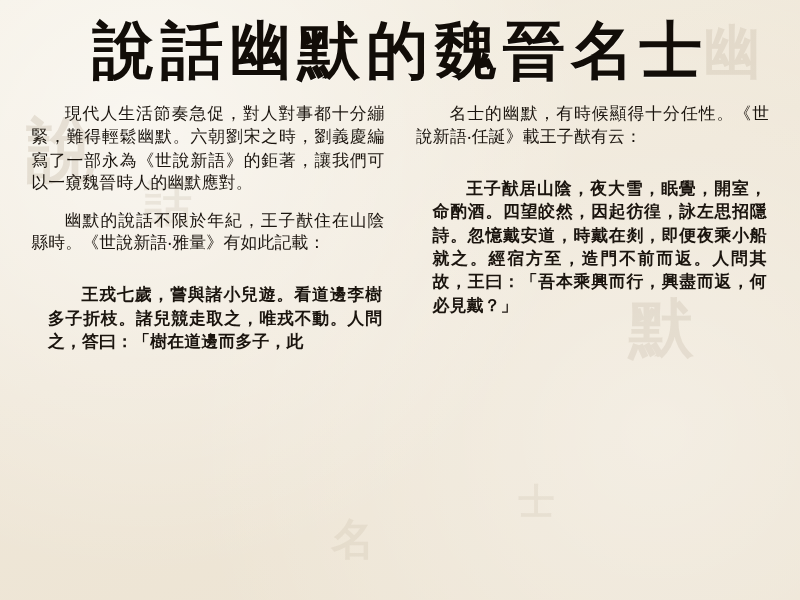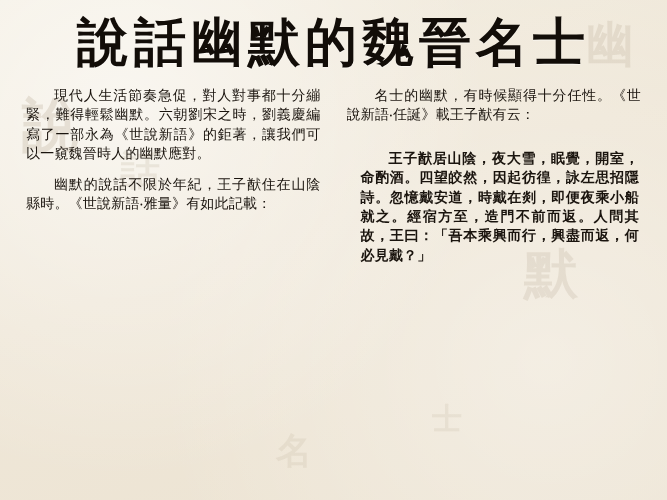--- a/index.html
+++ b/index.html
@@ -104,20 +104,21 @@
 
   <div class="title-band">
     <h1 class="title">說話幽默的魏晉名士</h1>
   </div>
 
   <div class="columns">
 
     <div class="col">
       <p class="para">現代人生活節奏急促，對人對事都十分繃緊，難得輕鬆幽默。六朝劉宋之時，劉義慶編寫了一部永為《世說新語》的鉅著，讓我們可以一窺魏晉時人的幽默應對。</p>
       <p class="para">幽默的說話不限於年紀，王子猷住在山陰縣時。《世說新語‧雅量》有如此記載：</p>
+      <p class="para quote">王戎七歲，嘗與諸小兒遊。看道邊李樹多子折枝。諸兒競走取之，唯戎不動。人問之，答曰：「樹在道邊而多子，此</p>
     </div>
 
     <div class="col">
       <p class="para">名士的幽默，有時候顯得十分任性。《世說新語‧任誕》載王子猷有云：</p>
       <p class="para quote">王子猷居山陰，夜大雪，眠覺，開室，命酌酒。四望皎然，因起彷徨，詠左思招隱詩。忽憶戴安道，時戴在剡，即便夜乘小船就之。經宿方至，造門不前而返。人問其故，王曰：「吾本乘興而行，興盡而返，何必見戴？」</p>
     </div>
 
   </div>
 </div>
 

